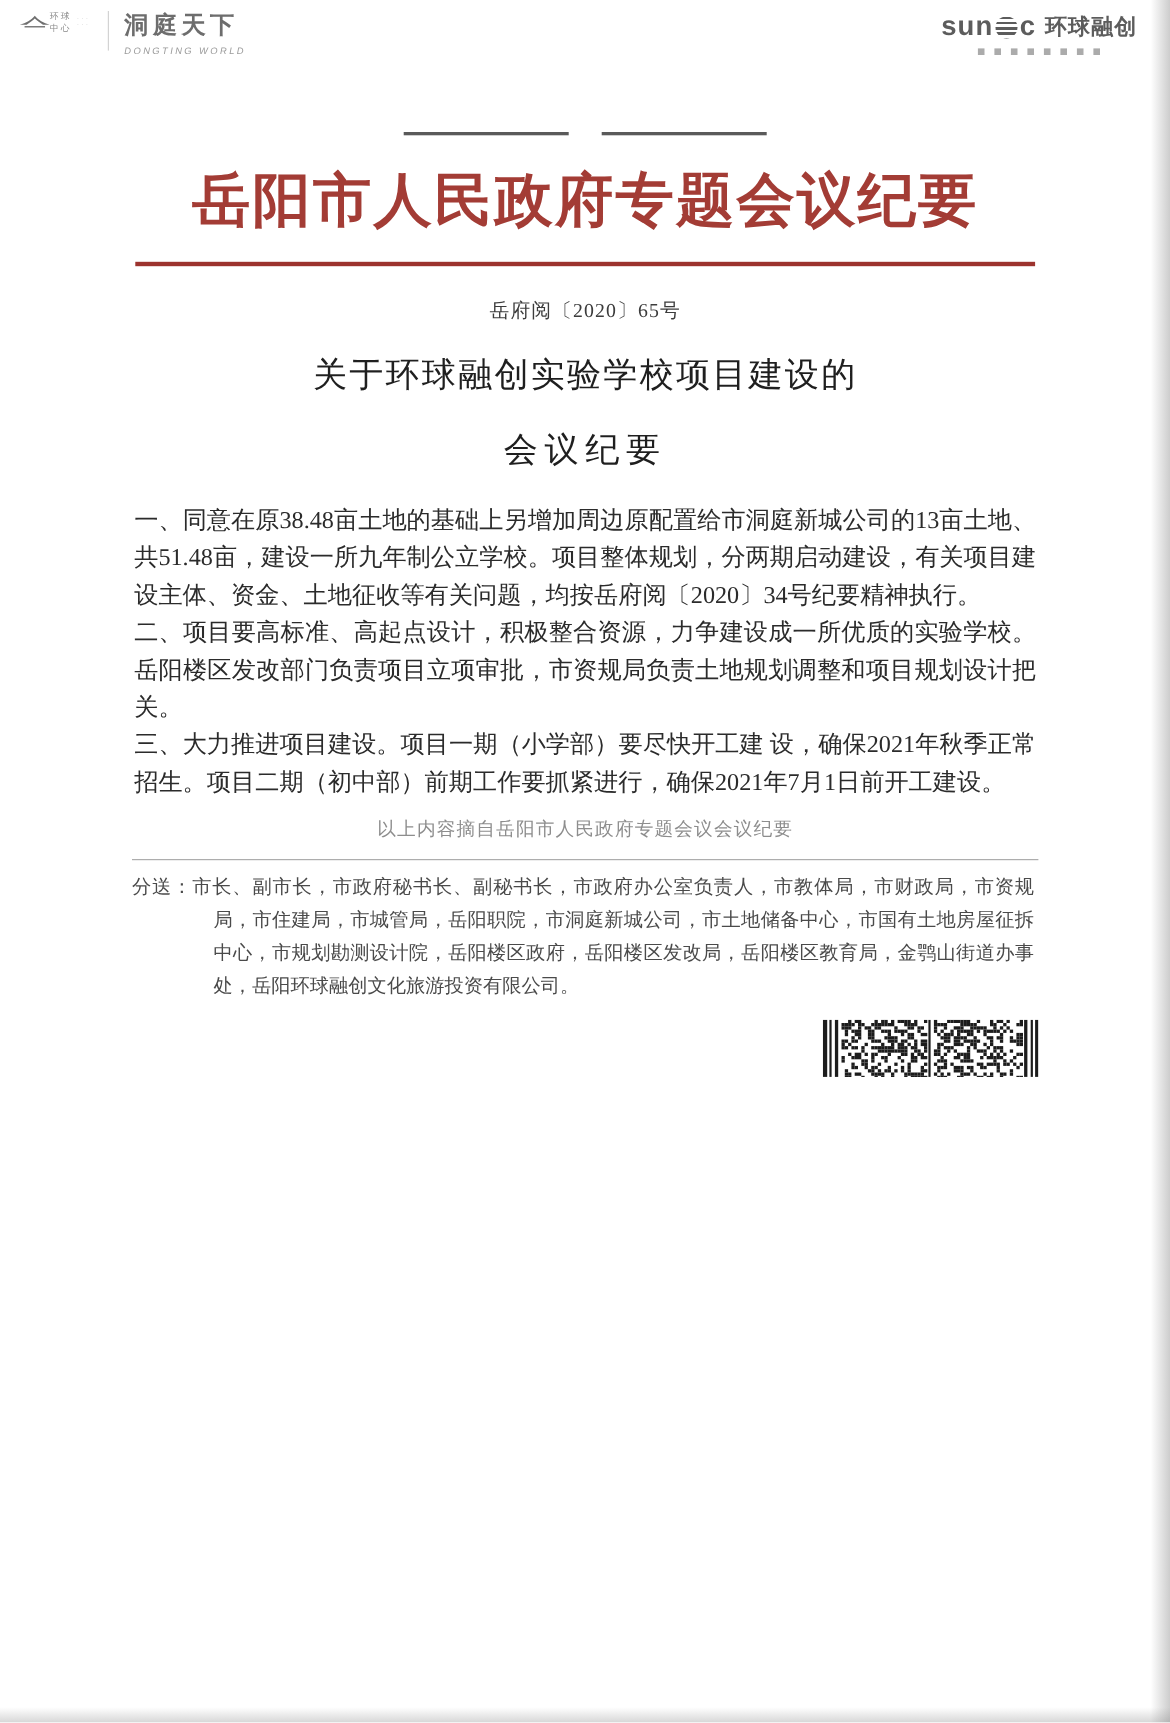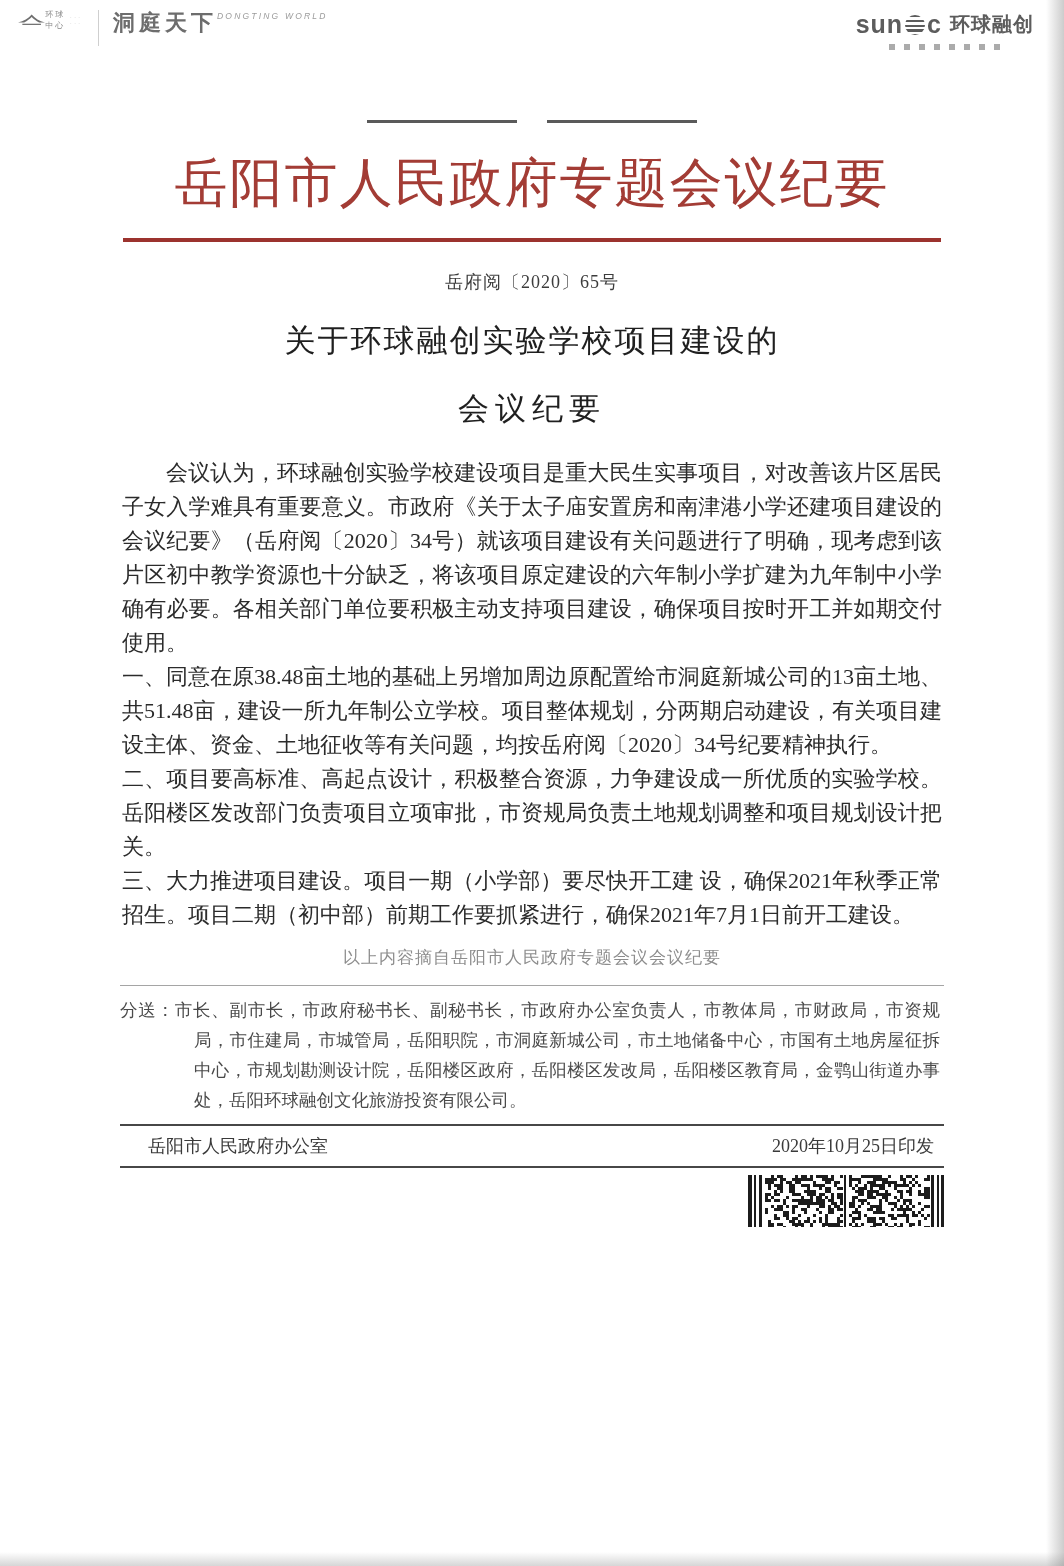--- a/index.html
+++ b/index.html
@@ -14,40 +14,40 @@
     background:linear-gradient(to bottom,rgba(120,120,120,0),rgba(120,120,120,.30));}
 
   
   .header{display:flex;justify-content:space-between;align-items:flex-start;
     padding:8px 30px 0 18px;height:56px;}
   .logo-left{display:flex;align-items:flex-start;gap:14px;}
   .logo-mark{display:flex;flex-direction:row;align-items:center;width:66px;}
   .logo-mark .cn{font-size:8px;color:#8a8a8a;letter-spacing:2px;margin-top:1px;font-family:"Liberation Sans",sans-serif;}
   .logo-mark .en{font-size:5px;color:#b0b0b0;letter-spacing:.5px;font-family:"Liberation Sans",sans-serif;}
   .logo-divider{width:1px;height:36px;background:#cfcfcf;margin-top:2px;}
-  .logo-brand{display:flex;flex-direction:row;text-align:center;}
+  .logo-brand{display:flex;flex-direction:column;}
   .logo-brand .cn{font-size:22px;color:#6d6d6d;letter-spacing:4px;font-weight:600;font-family:"Liberation Sans",sans-serif;}
   .logo-brand .en{font-size:8.5px;color:#9b9b9b;letter-spacing:2.2px;margin-top:3px;font-family:"Liberation Sans",sans-serif;font-style:italic;}
   .logo-right{display:flex;flex-direction:column;align-items:center;padding-top:2px;}
   .sunac-line{display:flex;align-items:center;color:#5c5c5c;font-family:"Liberation Sans",sans-serif;}
   .sunac-latin{font-size:25px;font-weight:700;letter-spacing:1px;text-transform:lowercase;}
   .sunac-globe{width:20px;height:20px;border-radius:50%;display:inline-block;margin:0 2px;
     background:repeating-linear-gradient(180deg,#5c5c5c 0 2.4px,#ffffff 2.4px 4.8px);}
   .sunac-cn{font-size:20px;font-weight:600;margin-left:8px;letter-spacing:1px;}
   .sunac-tagline{margin-top:5px;display:flex;gap:9px;}
   .sunac-tagline i{width:6px;height:6px;background:#ababab;display:block;}
 
   
   .banner{margin-top:56px;display:flex;align-items:center;justify-content:center;gap:30px;}
   .banner-rule{width:150px;height:3px;background:#5a5a5a;}
   .banner-title{font-family:"Liberation Sans","DejaVu Sans",sans-serif;font-weight:900;
     font-size:66px;color:#141414;letter-spacing:6px;line-height:1;}
 
   
-  .masthead{margin-top:30px;text-align:center;font-size:53px;font-weight:400;
+  .masthead{margin-top:30px;text-align:center;font-size:53px;font-weight:700;
     letter-spacing:2px;color:#a33c35;line-height:1.15;}
   .red-rule{width:818px;height:4px;background:#9c332e;margin:24px auto 0;}
 
   .doc-number{margin-top:28px;text-align:center;font-size:18px;color:#3c3c3c;letter-spacing:1px;}
   .doc-title{margin-top:26px;text-align:center;font-size:31px;color:#1f1f1f;letter-spacing:2px;}
   .doc-title.second{margin-top:26px;letter-spacing:6px;}
 
   
   .body-text{width:820px;margin:26px auto 0;font-size:22px;line-height:34px;
     text-align:justify;color:#2b2b2b;}
@@ -113,34 +113,29 @@
 </div>
 
 <div class="masthead">岳阳市人民政府专题会议纪要</div>
 <div class="red-rule"></div>
 
 <div class="doc-number">岳府阅〔2020〕65号</div>
 <div class="doc-title">关于环球融创实验学校项目建设的</div>
 <div class="doc-title second">会议纪要</div>
 
 <div class="body-text">
-  <p class="indent">会议认为，环球融创实验学校建设项目是重大民生实事项目，对改善该片区居民子女入学难具有重要意义。市政府《关于太子庙安置房和南津港小学还建项目建设的会议纪要》（岳府阅〔2020〕34号）就该项目建设有关问题进行了明确，现考虑到该片区初中教学资源也十分缺乏，将该项目原定建设的六年制小学扩建为九年制中小学确有必要。各相关部门单位要积极主动支持项目建设，确保项目按时开工并如期交付使用。</p>
   <p>一、同意在原38.48亩土地的基础上另增加周边原配置给市洞庭新城公司的13亩土地、共51.48亩，建设一所九年制公立学校。项目整体规划，分两期启动建设，有关项目建设主体、资金、土地征收等有关问题，均按岳府阅〔2020〕34号纪要精神执行。</p>
   <p>二、项目要高标准、高起点设计，积极整合资源，力争建设成一所优质的实验学校。岳阳楼区发改部门负责项目立项审批，市资规局负责土地规划调整和项目规划设计把关。</p>
   <p>三、大力推进项目建设。项目一期（小学部）要尽快开工建 设，确保2021年秋季正常招生。项目二期（初中部）前期工作要抓紧进行，确保2021年7月1日前开工建设。</p>
 </div>
 
 <div class="note">以上内容摘自岳阳市人民政府专题会议会议纪要</div>
 
 <div class="colophon">
   <p class="dist"><span>分送：</span><span>市长、副市长，市政府秘书长、副秘书长，市政府办公室负责人，市教体局，市财政局，市资规局，市住建局，市城管局，岳阳职院，市洞庭新城公司，市土地储备中心，市国有土地房屋征拆中心，市规划勘测设计院，岳阳楼区政府，岳阳楼区发改局，岳阳楼区教育局，金鹗山街道办事处，岳阳环球融创文化旅游投资有限公司。</span></p>
-  <div class="footer-row">
-    <span>岳阳市人民政府办公室</span>
-    <span>2020年10月25日印发</span>
-  </div>
 </div>
 
 <div class="barcode-wrap">
   <svg id="barcode-svg" width="196" height="52" viewBox="0 0 196 52">
       <rect x="0" y="0" width="4" height="52" fill="#1c1c1c"></rect>
       <rect x="6" y="0" width="2" height="52" fill="#1c1c1c"></rect>
       <rect x="11" y="0" width="3" height="52" fill="#1c1c1c"></rect>
       <rect x="183" y="0" width="3" height="52" fill="#1c1c1c"></rect>
       <rect x="189" y="0" width="2" height="52" fill="#1c1c1c"></rect>
       <rect x="193" y="0" width="3" height="52" fill="#1c1c1c"></rect>

